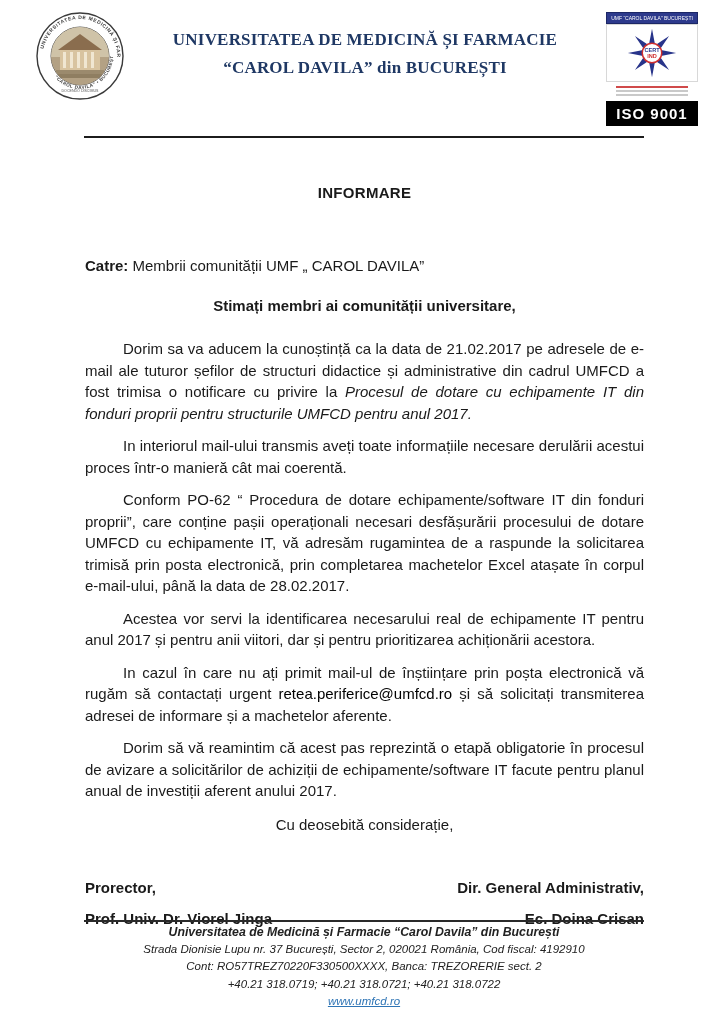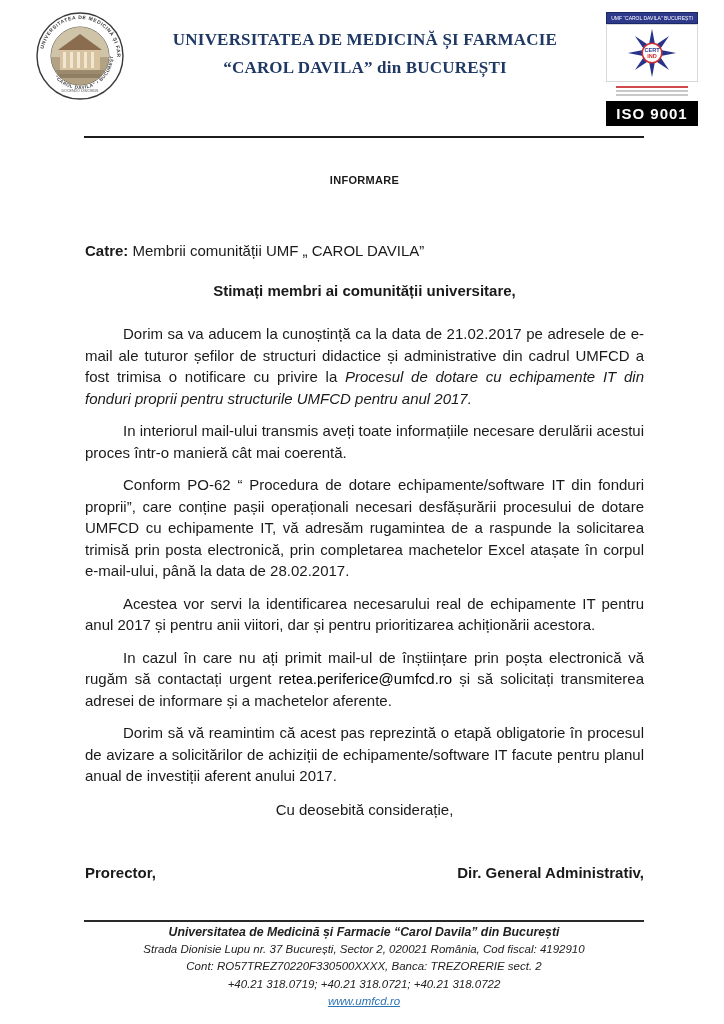--- a/index.html
+++ b/index.html
@@ -26,21 +26,21 @@
   .cert-caption-lines { padding:2px 6px 3px; }
   .cert-caption-lines .cl { height:2px; margin:2px 4px; background:#c9c9c9; }
   .cert-caption-lines .cl.red { background:#d04a4a; }
   .iso-box {
     background:#000; color:#fff; font-weight:bold; font-size:15px;
     text-align:center; padding:4px 0 4px; letter-spacing:1px;
   }
   .rule { height:2px; background:#1c1c1c; margin:10px 80px 0 84px; }
   
   .content { margin:0 80px 0 85px; font-size:15px; }
-  .doc-title { text-align:center; font-weight:bold; font-size:11px; margin-top:36px; letter-spacing:.3px; }
+  .doc-title { text-align:center; font-weight:bold; font-size:15px; margin-top:46px; letter-spacing:.3px; }
   .addr-line { margin-top:54px; line-height:22px; }
   .subject-line { margin-top:16px; line-height:26px; text-align:justify; }
   .salutation { text-align:center; font-weight:bold; margin-top:20px; }
   p.bodytext { text-align:justify; text-indent:38px; line-height:21.5px; margin-top:11px; }
   p.bodytext.first { margin-top:24px; }
   .em { font-style:italic; }
   a.link { color:#000000; text-decoration:none; cursor:pointer; }
   .closing { text-align:center; margin-top:14px; }
   
   .sig-row { display:flex; justify-content:space-between; font-weight:bold; }
@@ -142,20 +142,24 @@
     <p class="bodytext"><span>In cazul în care nu ați primit mail-ul de înștiințare prin poșta electronică vă rugăm să contactați urgent </span><a class="link">retea.periferice@umfcd.ro</a><span> și să solicitați transmiterea adresei de informare și a machetelor aferente.</span></p>
 
     <p class="bodytext">Dorim să vă reamintim că acest pas reprezintă o etapă obligatorie în procesul de avizare a solicitărilor de achiziții de echipamente/software IT facute pentru planul anual de investiții aferent anului 2017.</p>
 
     <p class="closing">Cu deosebită considerație,</p>
 
     <div class="sig-row titles">
       <span>Prorector,</span>
       <span>Dir. General Administrativ,</span>
     </div>
+    <div class="sig-row names">
+      <span>Prof. Univ. Dr. Viorel Jinga</span>
+      <span>Ec. Doina Crisan</span>
+    </div>
 
   </main>
 
   <footer class="footer">
     <div class="f-bold">Universitatea de Medicină și Farmacie “Carol Davila” din București</div>
     <div>Strada Dionisie Lupu nr. 37 București, Sector 2, 020021 România, Cod fiscal: 4192910</div>
     <div>Cont: RO57TREZ70220F330500XXXX, Banca: TREZORERIE sect. 2</div>
     <div>+40.21 318.0719; +40.21 318.0721; +40.21 318.0722</div>
     <div><a class="site">www.umfcd.ro</a></div>
   </footer>

